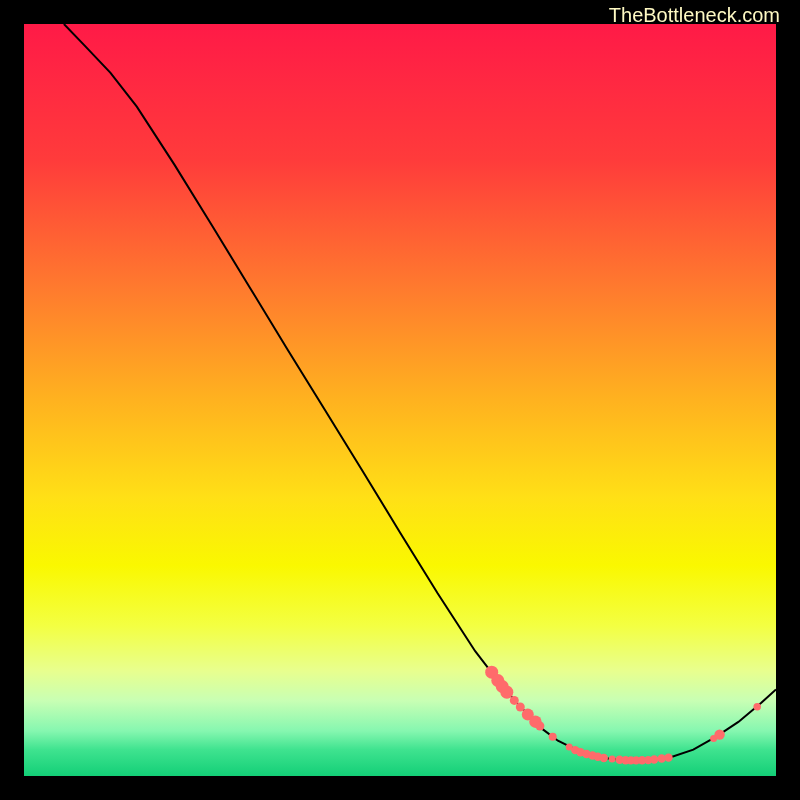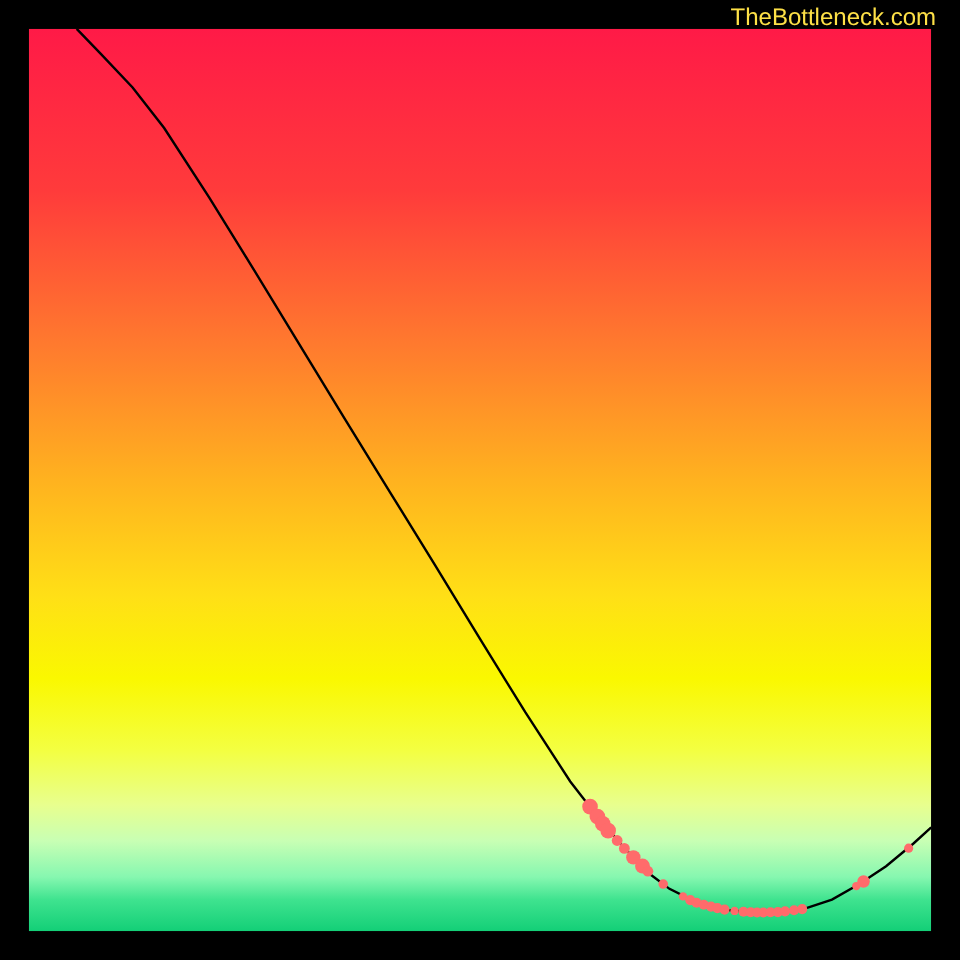--- a/index.html
+++ b/index.html
@@ -33,21 +33,21 @@
     inset: 0;
     width: 100%;
     height: 100%;
   }
   .watermark {
     position: absolute;
     top: 4px;
     right: 20px;
     font-family: Arial, Helvetica, sans-serif;
     font-size: 20px;
-    color: #fde047;
+    color: #fef9c3;
   }
 </style>
 </head>
 <body>
 
 <div class="wrap">
   <div class="plot">
     <svg class="grad" viewBox="0 0 752 752" preserveAspectRatio="none">
       <defs>
         <linearGradient id="g" x1="0" y1="0" x2="0" y2="1">

